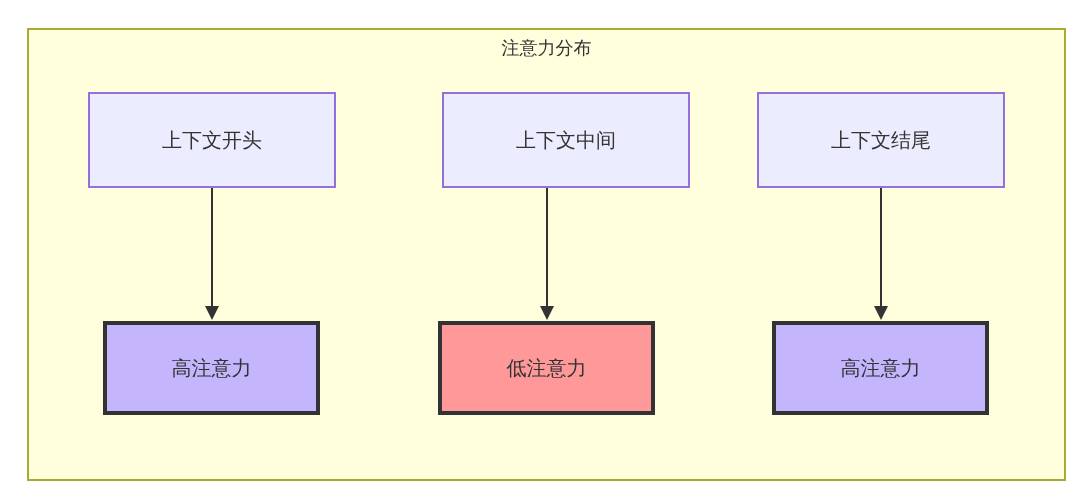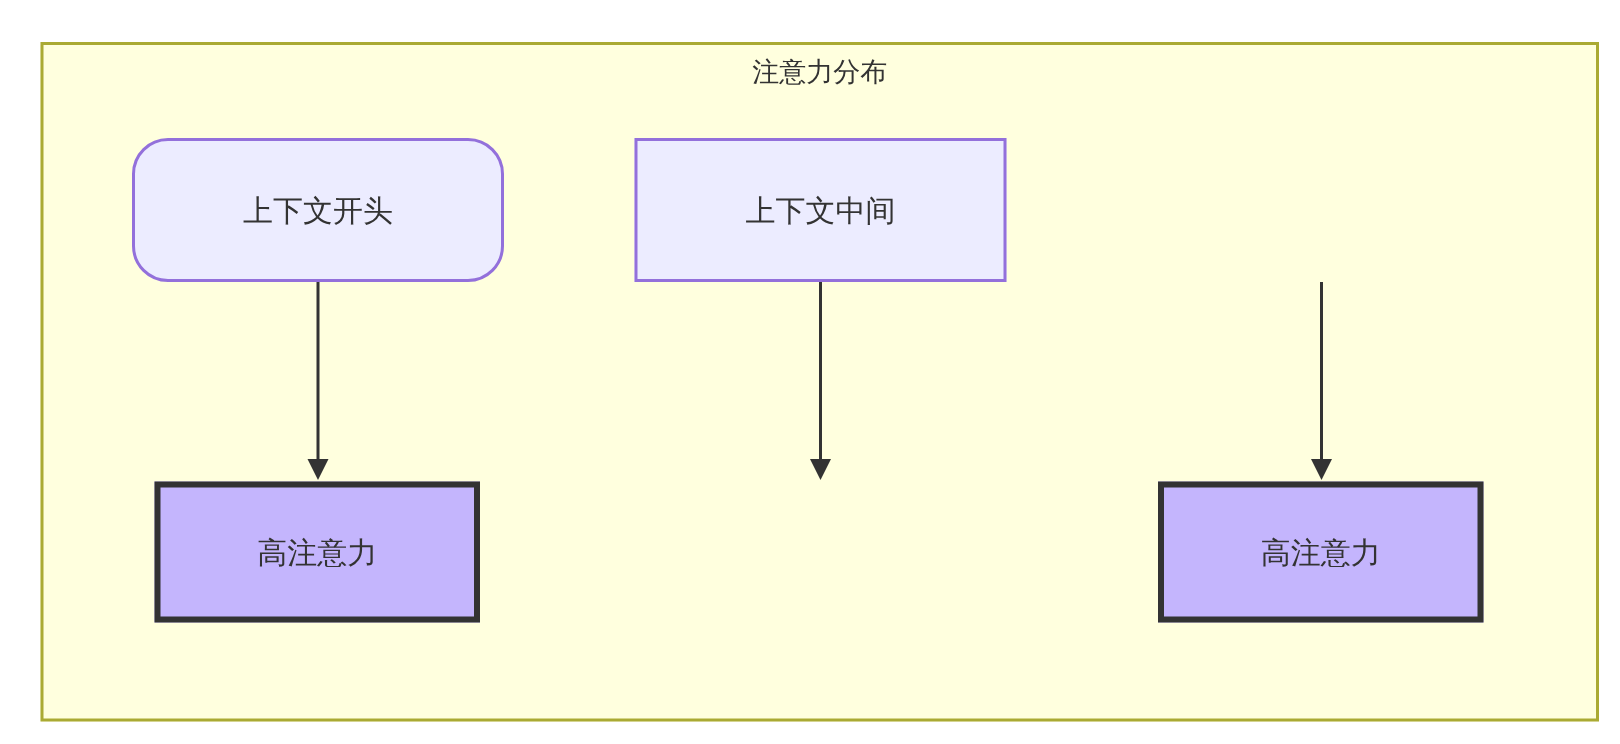--- a/index.html
+++ b/index.html
@@ -53,22 +53,22 @@
     border: 2px solid #9370db;
   }
   .node-result {
     width: 217px;
     height: 94px;
     top: 321px;
     border: 4px solid #333333;
   }
   .level-high { background: #c4b5fd; }
   .level-low  { background: #ff9999; }
-  .col1-top { left: 88px; border-radius: 24px; }
-  .col2-top { left: 423px; align-items: center; }
+  .col1-top { left: 88px; }
+  .col2-top { left: 442px; align-items: center; }
   .col3-top { left: 757px; }
   .col1-bottom { left: 103px; }
   .col2-bottom { left: 438px; }
   .col3-bottom { left: 772px; }
   .arrows {
     position: absolute;
     left: 0;
     top: 0;
     pointer-events: none;
   }
@@ -81,23 +81,29 @@
   <div class="subgraph">
     <div class="subgraph-title">注意力分布</div>
   </div>
 
   <div class="node node-context col1-top">
     <span>上下文开头</span>
   </div>
   <div class="node node-context col2-top">
     <span>上下文中间</span>
   </div>
+  <div class="node node-context col3-top">
+    <span>上下文结尾</span>
+  </div>
 
   <div class="node node-result level-high col1-bottom">
     <span>高注意力</span>
+  </div>
+  <div class="node node-result level-low col2-bottom">
+    <span>低注意力</span>
   </div>
   <div class="node node-result level-high col3-bottom">
     <span>高注意力</span>
   </div>
 
   <svg class="arrows" width="1080" height="496" viewBox="0 0 1080 496">
     <g>
       <line x1="212" y1="188" x2="212" y2="307" stroke="#333333" stroke-width="2"></line>
       <polygon points="205,306 219,306 212,320" fill="#333333"></polygon>
     </g>

